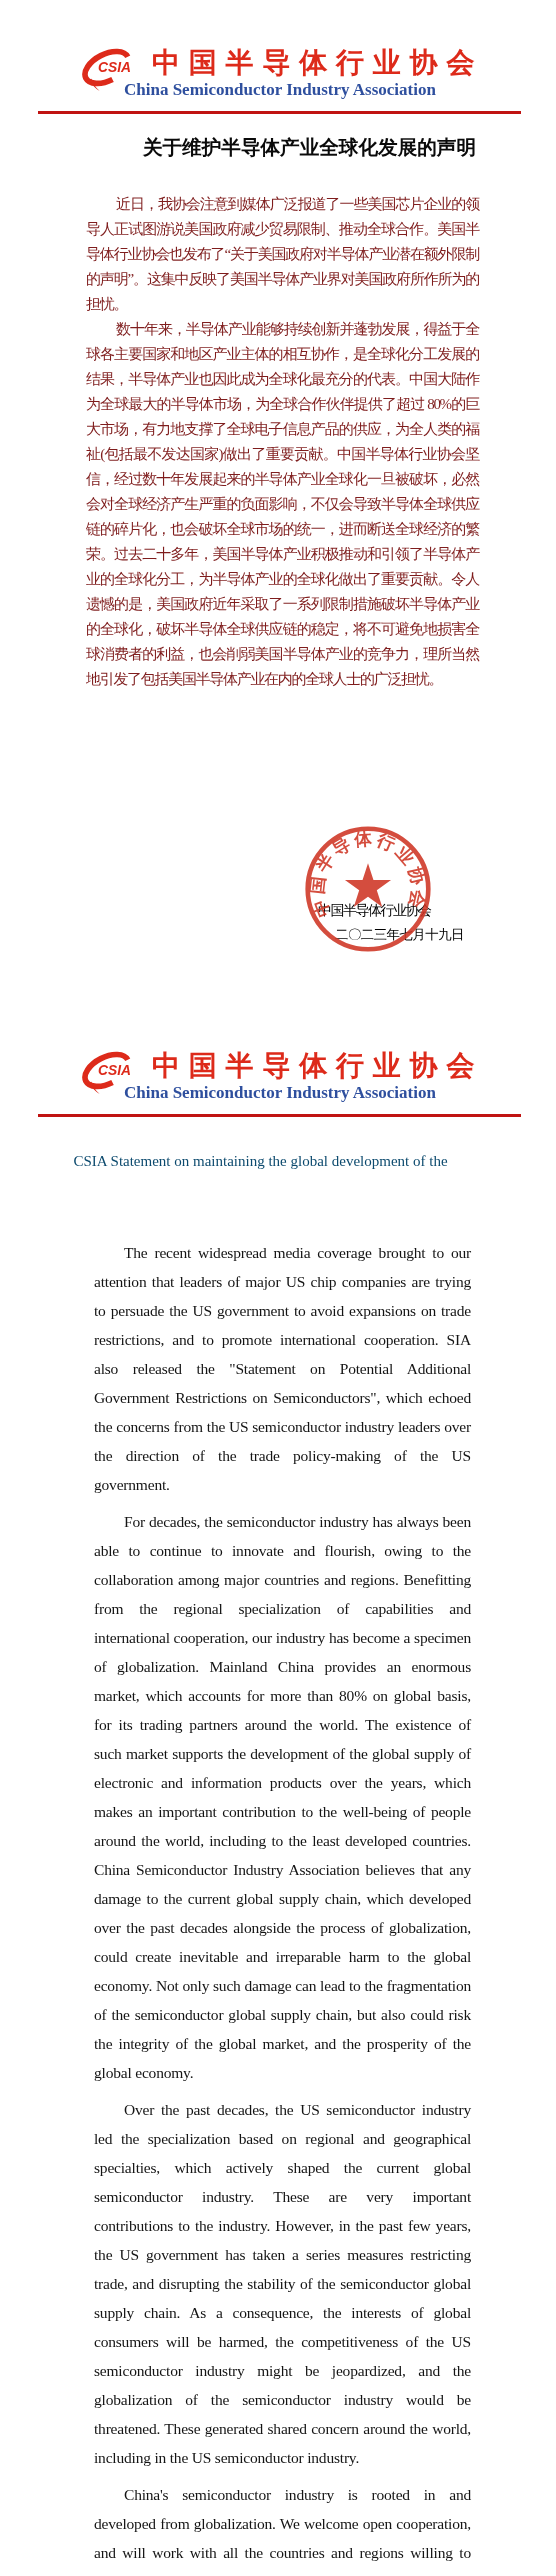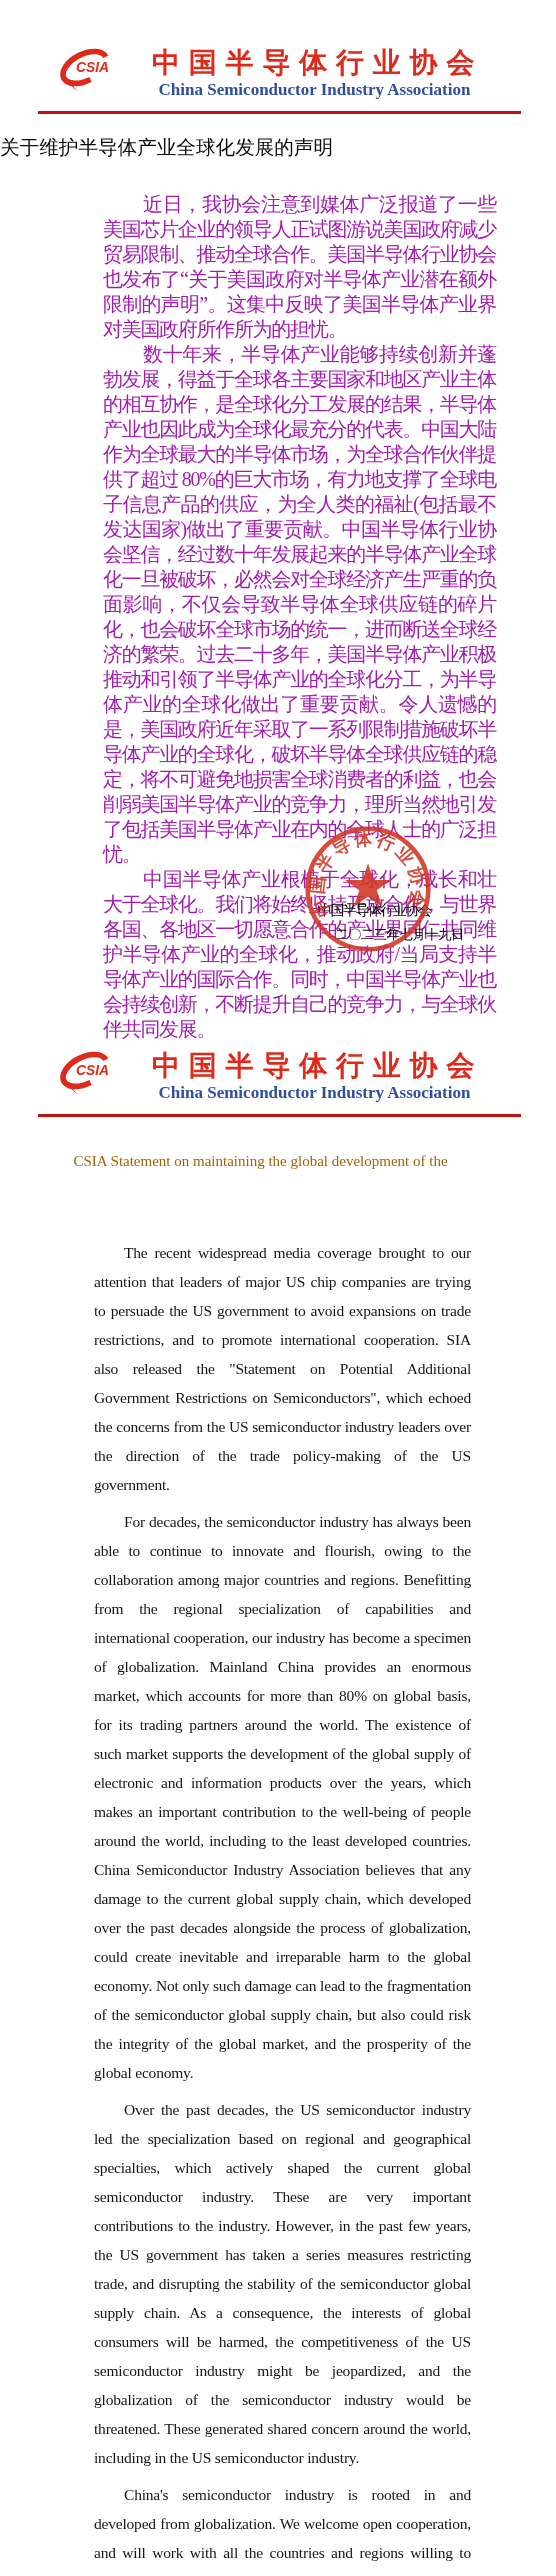--- a/index.html
+++ b/index.html
@@ -16,59 +16,59 @@
 
   
   .org-cn {
     left: 152px; width: 361px; top: 44px;
     font-size: 28px; font-weight: bold; letter-spacing: 8.8px;
     color: #dd2a1a; white-space: nowrap;
     font-family: "Liberation Serif", "DejaVu Serif", serif;
   }
   .org-en {
     left: 124px; width: 381px; top: 80px;
-    font-size: 17px; font-weight: bold; text-align: center;
+    font-size: 17px; font-weight: bold; 
     color: #2e4f9e; white-space: nowrap;
     font-family: "Liberation Serif", "DejaVu Serif", serif;
   }
   .rule {
     left: 38px; width: 483px; height: 2.6px;
     background: #c01311; top: 111px;
   }
-  .logo { left: 60px; top: 46px; }
+  .logo { left: 82px; top: 46px; }
 
   
   .title-cn {
     left: 0; width: 476px; top: 136px;
-    font-size: 19.6px; line-height: 23px; font-weight: normal;
-    text-align: left; color: #0a0a0a;
+    font-size: 19.6px; line-height: 23px; font-weight: bold;
+    text-align: right; color: #0a0a0a;
     font-family: "DejaVu Sans", "Liberation Sans", sans-serif;
   }
   .body-cn {
-    left: 103px; width: 393px; top: 192px;
-    font-size: 20px; line-height: 25px; letter-spacing: -1.3px;
-    color: #a21caf; text-align: justify;
+    left: 86px; width: 393px; top: 192px;
+    font-size: 15px; line-height: 25px; letter-spacing: -1.3px;
+    color: #7f1d1d; text-align: justify;
   }
   .body-cn p { margin: 0; text-indent: 2em; }
 
   .signature-cn {
     left: 318px; top: 902px;
     font-size: 14px; letter-spacing: -1.5px; color: #000000; white-space: nowrap;
   }
   .date-cn {
     left: 311px; top: 926px;
     font-size: 13.4px; letter-spacing: -0.5px; color: #000000; white-space: nowrap; margin-left: 24px;
   }
   .seal { left: 301px; top: 822px; opacity: 0.88; }
 
   
   .title-en {
     left: 0; width: 521px; top: 1146px;
     font-size: 15px; line-height: 30px;
-    text-align: center; color: #a16207;
+    text-align: center; color: #0c4a6e;
   }
   .body-en {
     left: 86px; width: 393px; top: 1230px;
     font-size: 15.5px; line-height: 29px; letter-spacing: -0.2px;
     color: #141414; text-align: justify;
   }
   .body-en p { margin: 8px; text-indent: 30px; }
 </style>
 </head>
 <body>
@@ -84,21 +84,20 @@
   </div>
   <div class="abs org-cn">中国半导体行业协会</div>
   <div class="abs org-en">China Semiconductor Industry Association</div>
   <div class="abs rule" style="top:111px"></div>
 
   <div class="abs title-cn">关于维护半导体产业全球化发展的声明</div>
 
   <div class="abs body-cn">
     <p>近日，我协会注意到媒体广泛报道了一些美国芯片企业的领导人正试图游说美国政府减少贸易限制、推动全球合作。美国半导体行业协会也发布了“关于美国政府对半导体产业潜在额外限制的声明”。这集中反映了美国半导体产业界对美国政府所作所为的担忧。</p>
     <p>数十年来，半导体产业能够持续创新并蓬勃发展，得益于全球各主要国家和地区产业主体的相互协作，是全球化分工发展的结果，半导体产业也因此成为全球化最充分的代表。中国大陆作为全球最大的半导体市场，为全球合作伙伴提供了超过 80%的巨大市场，有力地支撑了全球电子信息产品的供应，为全人类的福祉(包括最不发达国家)做出了重要贡献。中国半导体行业协会坚信，经过数十年发展起来的半导体产业全球化一旦被破坏，必然会对全球经济产生严重的负面影响，不仅会导致半导体全球供应链的碎片化，也会破坏全球市场的统一，进而断送全球经济的繁荣。过去二十多年，美国半导体产业积极推动和引领了半导体产业的全球化分工，为半导体产业的全球化做出了重要贡献。令人遗憾的是，美国政府近年采取了一系列限制措施破坏半导体产业的全球化，破坏半导体全球供应链的稳定，将不可避免地损害全球消费者的利益，也会削弱美国半导体产业的竞争力，理所当然地引发了包括美国半导体产业在内的全球人士的广泛担忧。</p>
-    <p>中国半导体产业根植于全球化，成长和壮大于全球化。我们将始终坚持开放合作，与世界各国、各地区一切愿意合作的产业界同仁共同维护半导体产业的全球化，推动政府/当局支持半导体产业的国际合作。同时，中国半导体产业也会持续创新，不断提升自己的竞争力，与全球伙伴共同发展。</p>
   </div>
 
   <div class="abs signature-cn">中国半导体行业协会</div>
   <div class="abs date-cn">二〇二三年七月十九日</div>
 
   <div class="abs seal">
     <svg width="134" height="134" viewBox="0 0 260 260">
       <defs>
         <path id="sealArc" d="M 59.6 179.4 A 86 86 0 1 1 207.9 166.4" fill="none"></path>
       </defs>

